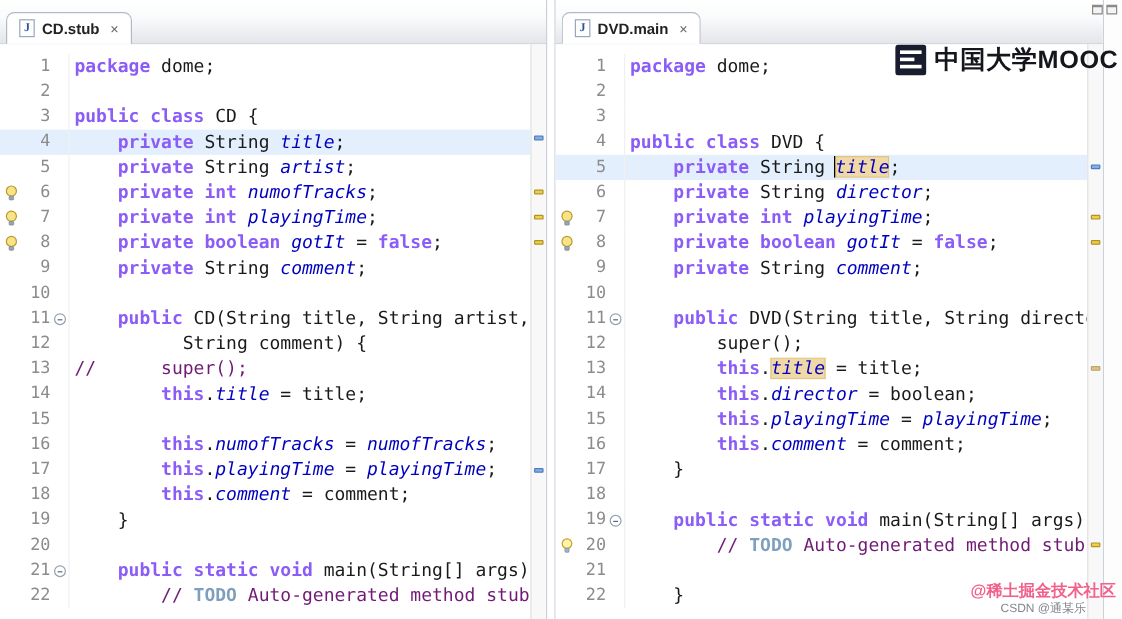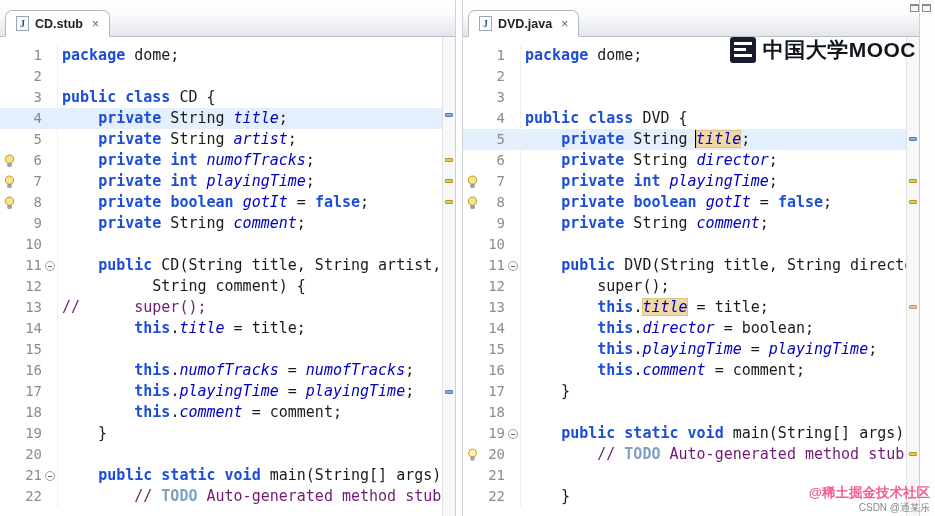--- a/index.html
+++ b/index.html
@@ -49,21 +49,21 @@
             border-right:1px solid #f0f0f0; }
   .fold-dot { display:inline-block; width:10px; height:10px; background:#fff;
               border:1px solid #93a1b1; border-radius:50%; position:relative; }
   .fold-dot::after { content:""; position:absolute; left:2px; right:2px; top:4px;
                      height:1px; background:#5a6a7a; }
   .code { flex:1; overflow:hidden; white-space:pre; padding-left:4px; color:#1a1a1a; }
   .code span { white-space:pre; }
 
   
   .pl   { color:#1a1a1a; }
-  .kw   { color:#1d4ed8; font-weight:bold; }
+  .kw   { color:#8b5cf6; font-weight:bold; }
   .fld  { color:#0000c0; font-style:italic;text-align:center; }
   .cm   { color:#701a75; }
   .todo { color:#7f9fbf; font-weight:bold; }
   .occ  { background:#f0d9a6; box-shadow:0 0 0 1px #e0c387 inset; }
   .cursor { border-left:1.5px solid #000; margin-left:-1.5px; }
 
   
   .ruler { position:absolute; top:37px; right:0; bottom:0; width:13px;
            background:#f8f8f8; border-left:1px solid #e2e2e2; }
   .marker { position:absolute; left:2px; width:8px; height:4px; border-radius:1px; }
@@ -71,24 +71,24 @@
   .marker.info { background:#86aee2; border:1px solid #4d7dbf; }
   .marker.occ  { background:#e6d3a0; border:1px solid #bfa369; }
 
   
   #side-strip { position:absolute; left:920px; right:0; top:0; bottom:0; background:#fdfdfd; }
   .win-btn { position:absolute; top:4px; width:9px; height:8px;
              border:1px solid #8a8a8a; border-top-width:2px; background:#f4f4f4; }
   .win-btn.b1 { right:16px; } .win-btn.b2 { right:4px; }
 
   
-  #mooc { position:absolute; top:36px; right:19px; display:flex; align-items:center;
+  #mooc { position:absolute; top:36px; right:3px; display:flex; align-items:center;
           gap:7px; z-index:60; }
   #mooc .txt { font-size:21px; font-weight:bold; color:#14161c; letter-spacing:0.5px; }
-  #bottom-mark { position:absolute; right:5px; bottom:1px; text-align:right;
+  #bottom-mark { position:absolute; right:5px; bottom:1px; text-align:center;
                  z-index:60; line-height:15px;margin-top:36px; }
   .juejin { color:#f2608c; font-size:13.5px; font-weight:bold; }
   .csdn   { color:#82878e; font-size:10px; }
 </style>
 </head>
 <body>
 
 <div class="pane" id="left-pane">
   <div class="tabbar">
     <div class="tab">
@@ -257,21 +257,21 @@
       <span class="marker warn" style="top: 142px;"></span>
       <span class="marker warn" style="top: 163px;"></span>
       <span class="marker info" style="top: 353px;"></span>
     </div>
 </div>
 
 <div class="pane" id="right-pane">
   <div class="tabbar">
     <div class="tab">
       <span class="jicon">J</span>
-      <span class="tab-label">DVD.java</span>
+      <span class="tab-label">DVD.main</span>
       <span class="tab-close">×</span>
     </div>
   </div>
   <div class="editor">
     <div class="code-lines">
         <div class="row">
           <span class="gicon"></span>
           <span class="lnum">1</span>
           <span class="foldcol"></span>
           <span class="code"><span class="kw">package</span><span class="pl"> dome;</span></span>

